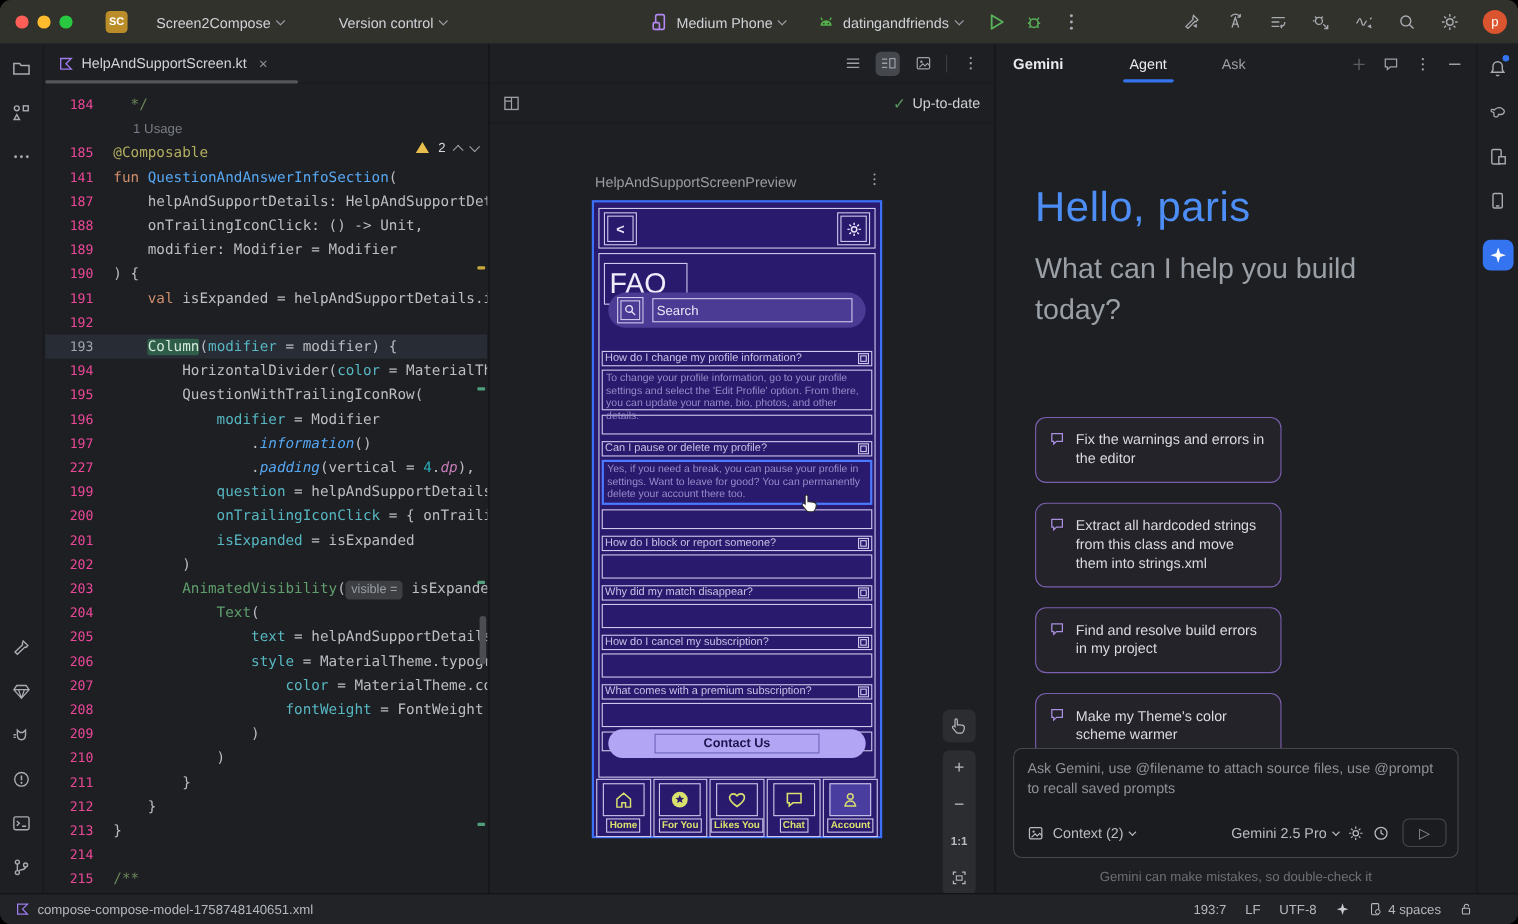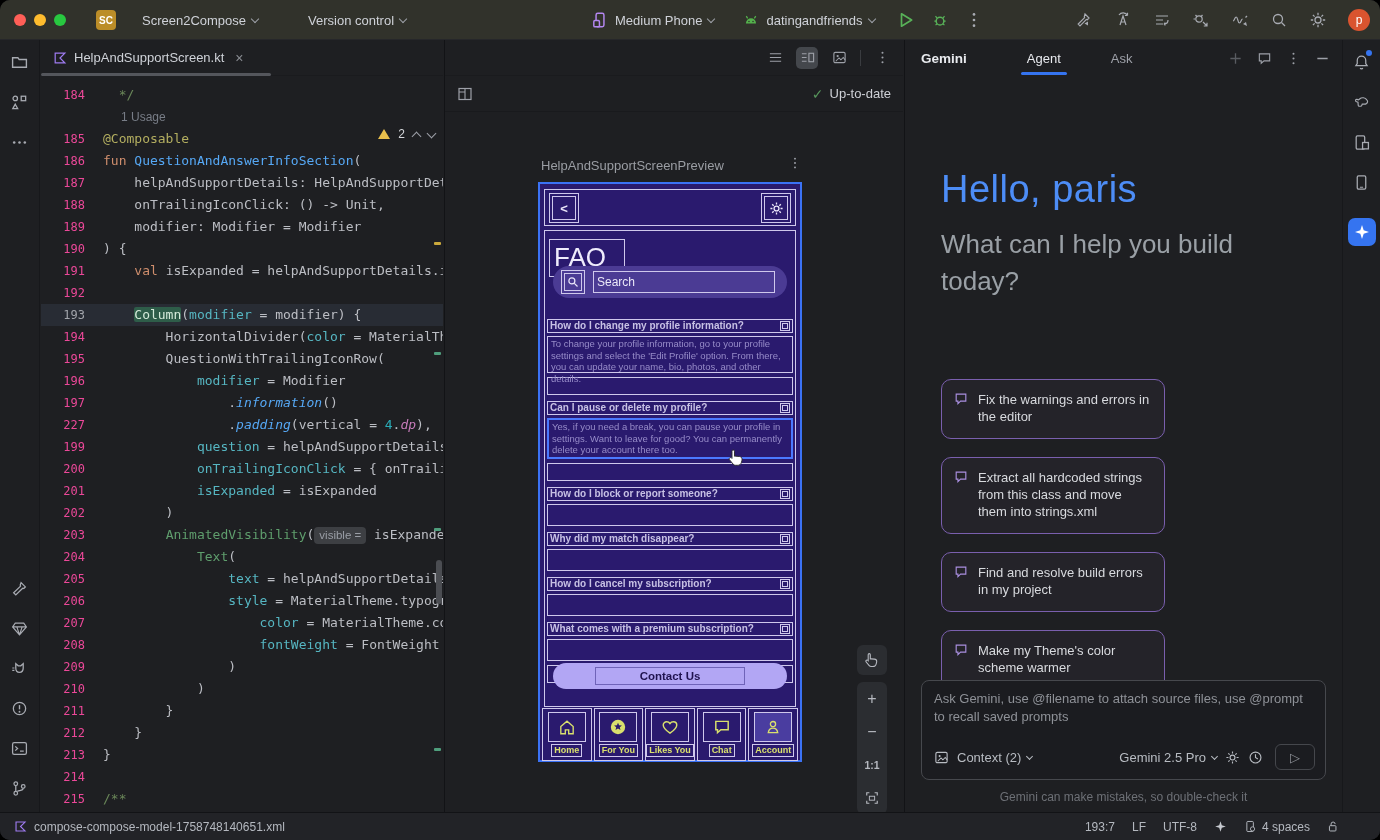--- a/index.html
+++ b/index.html
@@ -84,21 +84,21 @@
   .wf-btn .inner { width:100%; height:100%; border:1px solid #cfc8ec; display:flex; align-items:center; justify-content:center; color:#eae6fa; font-size:13px; font-weight:bold; }
   .wf-btn .inner svg { width:15px; height:15px; }
   .ph-frame { position:absolute; left:4px; top:46px; right:4px; height:477px; }
   .faq-box { position:absolute; left:4px; top:8px; width:76px; height:38px; border:1px solid #cfc8ec; color:#efecfc; font-size:26px; padding-left:4px; line-height:34px; }
   .search-pill { position:absolute; left:8px; top:35px; right:8px; height:32px; border-radius:16px; background:#4b3b94; }
   .s-ico { position:absolute; left:8px; top:4px; width:24px; height:24px; padding:2px; border:1px solid #cfc8ec; }
   .s-ico .inner { width:100%; height:100%; border:1px solid #cfc8ec; display:flex; align-items:center; justify-content:center; color:#eae6fa; }
   .s-ico svg { width:12px; height:12px; }
   .s-input { position:absolute; left:40px; top:5px; width:182px; height:22px; border:1px solid #cfc8ec; color:#eae7f8; font-size:12px; line-height:20px; padding-left:3px; }
   .faq-list { position:absolute; left:2px; top:88px; right:2px; }
-  .q-row { position:relative; border:1px solid #cfc8ec; height:14px; margin-top:6px; font-size:10px; font-weight:bold; color:#c7c1e4; line-height:12px; padding-left:2px; white-space:nowrap; overflow:hidden; }
+  .q-row { position:relative; border:1px solid #cfc8ec; height:14px; margin-top:6px; font-size:10px; font-weight:normal; color:#c7c1e4; line-height:12px; padding-left:2px; white-space:nowrap; overflow:hidden; }
   .q-row:first-child { margin-top:0; }
   .q-trail { position:absolute; right:2px; top:1px; width:10px; height:10px; border:1px solid #cfc8ec; padding:1px; }
   .q-trail div { width:100%; height:100%; border:1px solid #cfc8ec; }
   .a-box { border:1px solid #cfc8ec; min-height:22px; margin-top:3px; font-size:9.5px; line-height:11.5px; color:#978cc9; padding:1px 3px; }
   .a-box.filled { height:37px; }
   .a-box.hl { border:2px solid #4b79ff; height:41px; }
   .spacer-box { border:1px solid #cfc8ec; height:18px; margin-top:4px; }
   .contact-pill { position:absolute; left:8px; right:8px; top:432px; height:26px; border-radius:13px; background:#b2a6f4; }
   .contact-inner { border:1px solid #6f63b8; width:150px; margin:4px auto 0; text-align:center; font-size:11.5px; font-weight:bold; color:#20134f; line-height:16px; }
   .ph-nav { position:absolute; left:1px; right:1px; top:523px; height:55px; display:flex; }
@@ -330,21 +330,21 @@
           </svg>
         <span>HelpAndSupportScreen.kt</span>
         <span class="close">×</span>
       </div>
       <div class="progress"></div>
     </div>
     <div class="code-area" id="code-lines">
         <div class="line"><span class="gut">184</span><span class="c-cmt">  */</span></div>
         <div class="inlay">1 Usage</div>
         <div class="line"><span class="gut">185</span><span class="c-ann">@Composable</span></div>
-        <div class="line"><span class="gut">186</span><span class="c-kw">fun </span><span class="c-fnd">QuestionAndAnswerInfoSection</span><span class="c-def">(</span></div>
+        <div class="line"><span class="gut">141</span><span class="c-kw">fun </span><span class="c-fnd">QuestionAndAnswerInfoSection</span><span class="c-def">(</span></div>
         <div class="line"><span class="gut">187</span><span class="c-def">    helpAndSupportDetails: HelpAndSupportDetails,</span></div>
         <div class="line"><span class="gut">188</span><span class="c-def">    onTrailingIconClick: () -&gt; Unit,</span></div>
         <div class="line"><span class="gut">189</span><span class="c-def">    modifier: Modifier = Modifier</span></div>
         <div class="line"><span class="gut">190</span><span class="c-def">) {</span></div>
         <div class="line"><span class="gut">191</span><span class="c-def">    </span><span class="c-kw">val </span><span class="c-def">isExpanded = helpAndSupportDetails.isExpanded</span></div>
         <div class="line"><span class="gut">192</span></div>
         <div class="line cur"><span class="gut">193</span><span class="c-def">    </span><span class="c-sel">Column</span><span class="c-def">(</span><span class="c-prm">modifier</span><span class="c-def"> = modifier) {</span></div>
         <div class="line"><span class="gut">194</span><span class="c-def">        HorizontalDivider(</span><span class="c-prm">color</span><span class="c-def"> = MaterialTheme</span></div>
         <div class="line"><span class="gut">195</span><span class="c-def">        QuestionWithTrailingIconRow(</span></div>
         <div class="line"><span class="gut">196</span><span class="c-def">            </span><span class="c-prm">modifier</span><span class="c-def"> = Modifier</span></div>

